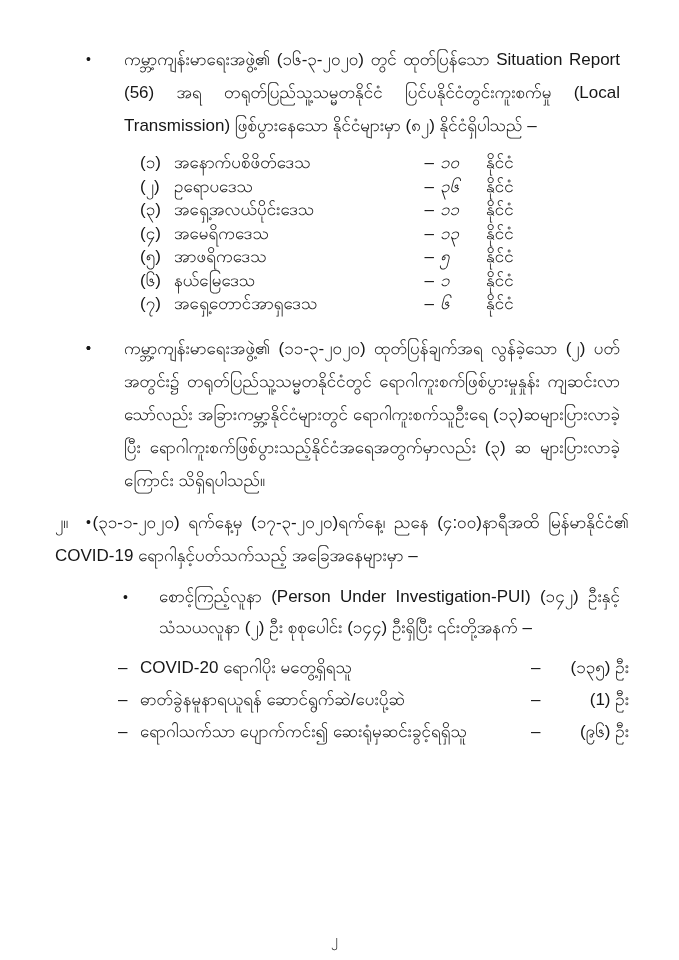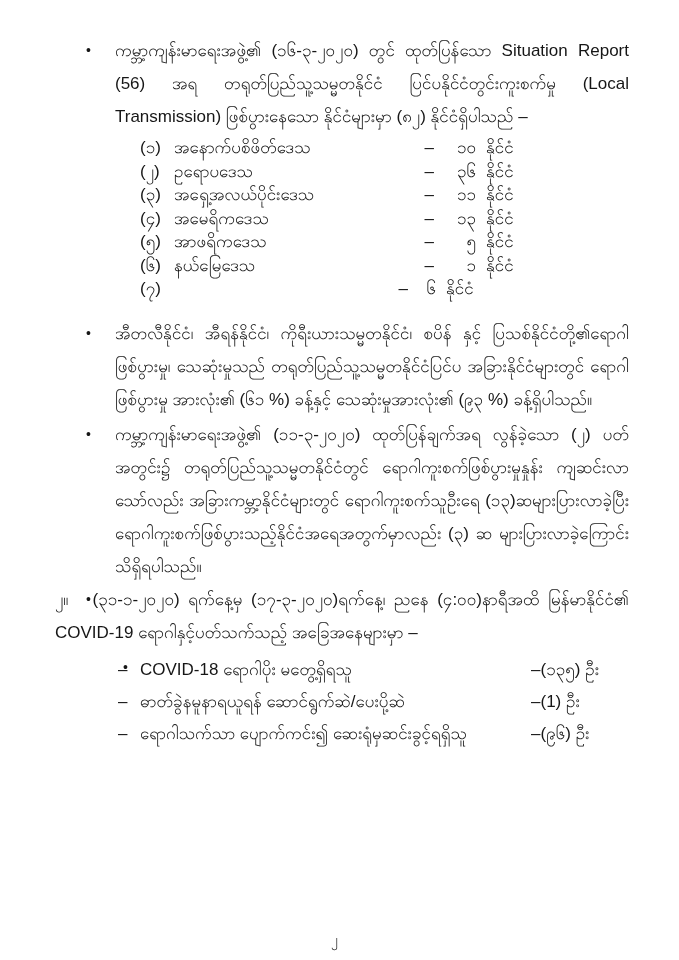--- a/index.html
+++ b/index.html
@@ -18,32 +18,32 @@
     font-size: 17px;
     line-height: 33px;
     text-align: justify;
   }
   
   .bullet-item { position: relative; padding-left: 60px; }
   .bullet-item .marker {
     position: absolute; left: 31px; top: 0;
     font-size: 14px;
   }
-  .bullet-item p { margin: 0; }
+  .bullet-item p { margin: 9px; }
 
   
   .region-list { margin: 3px 0 0 85px; }
   .region-row {
     display: grid;
     grid-template-columns: 34px 240px 26px 40px 52px;
     line-height: 23.5px;
     text-align: left;
   }
   .region-row .rdash { text-align: right; padding-right: 6px; }
-  .region-row .rcount { text-align: right; padding-right: 4px; }
+  .region-row .rcount { padding-right: 4px; font-style: italic; }
   .region-row .runit { padding-left: 6px; }
 
   .region-note {
     margin: 3px 0 0 382px;
     line-height: 23px;
     text-align: left;
   }
   .region-note div { white-space: nowrap; }
 
   .mt16 { margin-top: 16px; }
@@ -62,21 +62,21 @@
   .sub-items { margin: 5px 0 0 63px; }
   .sub-row {
     display: flex;
     line-height: 32px;
     text-align: left;
   }
   .sub-row .sdash { width: 22px; flex: none; }
   .sub-row .slabel { flex: 1 1 auto; }
   .sub-row .sright { flex: none; width: 98px; display: flex; }
   .sub-row .srdash { flex: none; }
-  .sub-row .svalue { flex: 1 1 auto; }
+  .sub-row .svalue { flex: 1 1 auto; text-align: right; }
 
   .page-footer {
     position: absolute;
     left: 0; right: 10px; bottom: 12px;
     text-align: center;
     font-size: 14px;
     line-height: 18px;
   }
 </style>
 </head>
@@ -127,53 +127,54 @@
     </div>
     <div class="region-row">
       <span class="rnum">(၆)</span>
       <span class="rname">နယ်မြေဒေသ</span>
       <span class="rdash">–</span>
       <span class="rcount">၁</span>
       <span class="runit">နိုင်ငံ</span>
     </div>
     <div class="region-row">
       <span class="rnum">(၇)</span>
+      <span class="rname">အရှေ့တောင်အာရှဒေသ</span>
       <span class="rdash">–</span>
       <span class="rcount">၆</span>
       <span class="runit">နိုင်ငံ</span>
     </div>
   </div>
 
 
   <div class="bullet-item mt16">
     <span class="marker">•</span>
-    <p>အီတလီနိုင်ငံ၊ အီရန်နိုင်ငံ၊ ကိုရီးယားသမ္မတနိုင်ငံ၊ စပိန် နှင့် ပြသစ်နိုင်ငံတို့၏ရောဂါဖြစ်ပွားမှု၊ သေဆုံးမှုသည် တရုတ်ပြည်သူ့သမ္မတနိုင်ငံပြင်ပ အခြားနိုင်ငံများတွင် ရောဂါဖြစ်ပွားမှု အားလုံး၏ (၆၁ %) ခန့်နှင့် သေဆုံးမှုအားလုံး၏ (၉၃ %) ခန့်ရှိပါသည်။</p>
   </div>
 
   <div class="bullet-item mt2">
     <span class="marker">•</span>
     <p>ကမ္ဘာ့ကျန်းမာရေးအဖွဲ့၏ (၁၁-၃-၂၀၂၀) ထုတ်ပြန်ချက်အရ လွန်ခဲ့သော (၂) ပတ်အတွင်း၌ တရုတ်ပြည်သူ့သမ္မတနိုင်ငံတွင် ရောဂါကူးစက်ဖြစ်ပွားမှုနှုန်း ကျဆင်းလာသော်လည်း အခြားကမ္ဘာ့နိုင်ငံများတွင် ရောဂါကူးစက်သူဦးရေ (၁၃)ဆများပြားလာခဲ့ပြီး ရောဂါကူးစက်ဖြစ်ပွားသည့်နိုင်ငံအရေအတွက်မှာလည်း (၃) ဆ များပြားလာခဲ့ကြောင်း သိရှိရပါသည်။</p>
   </div>
 
   <div class="bullet-item">
     <span class="marker">•</span>
   </div>
 
   <p class="section-para">
     <span class="pnum">၂။</span><span>(၃၁-၁-၂၀၂၀) ရက်နေ့မှ (၁၇-၃-၂၀၂၀)ရက်နေ့၊ ညနေ (၄:၀၀)နာရီအထိ မြန်မာနိုင်ငံ၏ COVID-19 ရောဂါနှင့်ပတ်သက်သည့် အခြေအနေများမှာ –</span>
   </p>
 
   <div class="bullet-item deep">
     <span class="marker">•</span>
+    <p>စောင့်ကြည့်လူနာ (Person Under Investigation-PUI) (၁၄၂) ဦးနှင့် သံသယလူနာ (၂) ဦး စုစုပေါင်း (၁၄၄) ဦးရှိပြီး ၎င်းတို့အနက် –</p>
   </div>
 
   <div class="sub-items">
     <div class="sub-row">
       <span class="sdash">–</span>
-      <span class="slabel">COVID-18 ရောဂါပိုး မတွေ့ရှိရသူ</span>
+      <span class="slabel">COVID-20 ရောဂါပိုး မတွေ့ရှိရသူ</span>
       <span class="sright">
         <span class="srdash">–</span>
         <span class="svalue">(၁၃၅) ဦး</span>
       </span>
     </div>
     <div class="sub-row">
       <span class="sdash">–</span>
       <span class="slabel">ဓာတ်ခွဲနမူနာရယူရန် ဆောင်ရွက်ဆဲ/ပေးပို့ဆဲ</span>
       <span class="sright">
         <span class="srdash">–</span>

